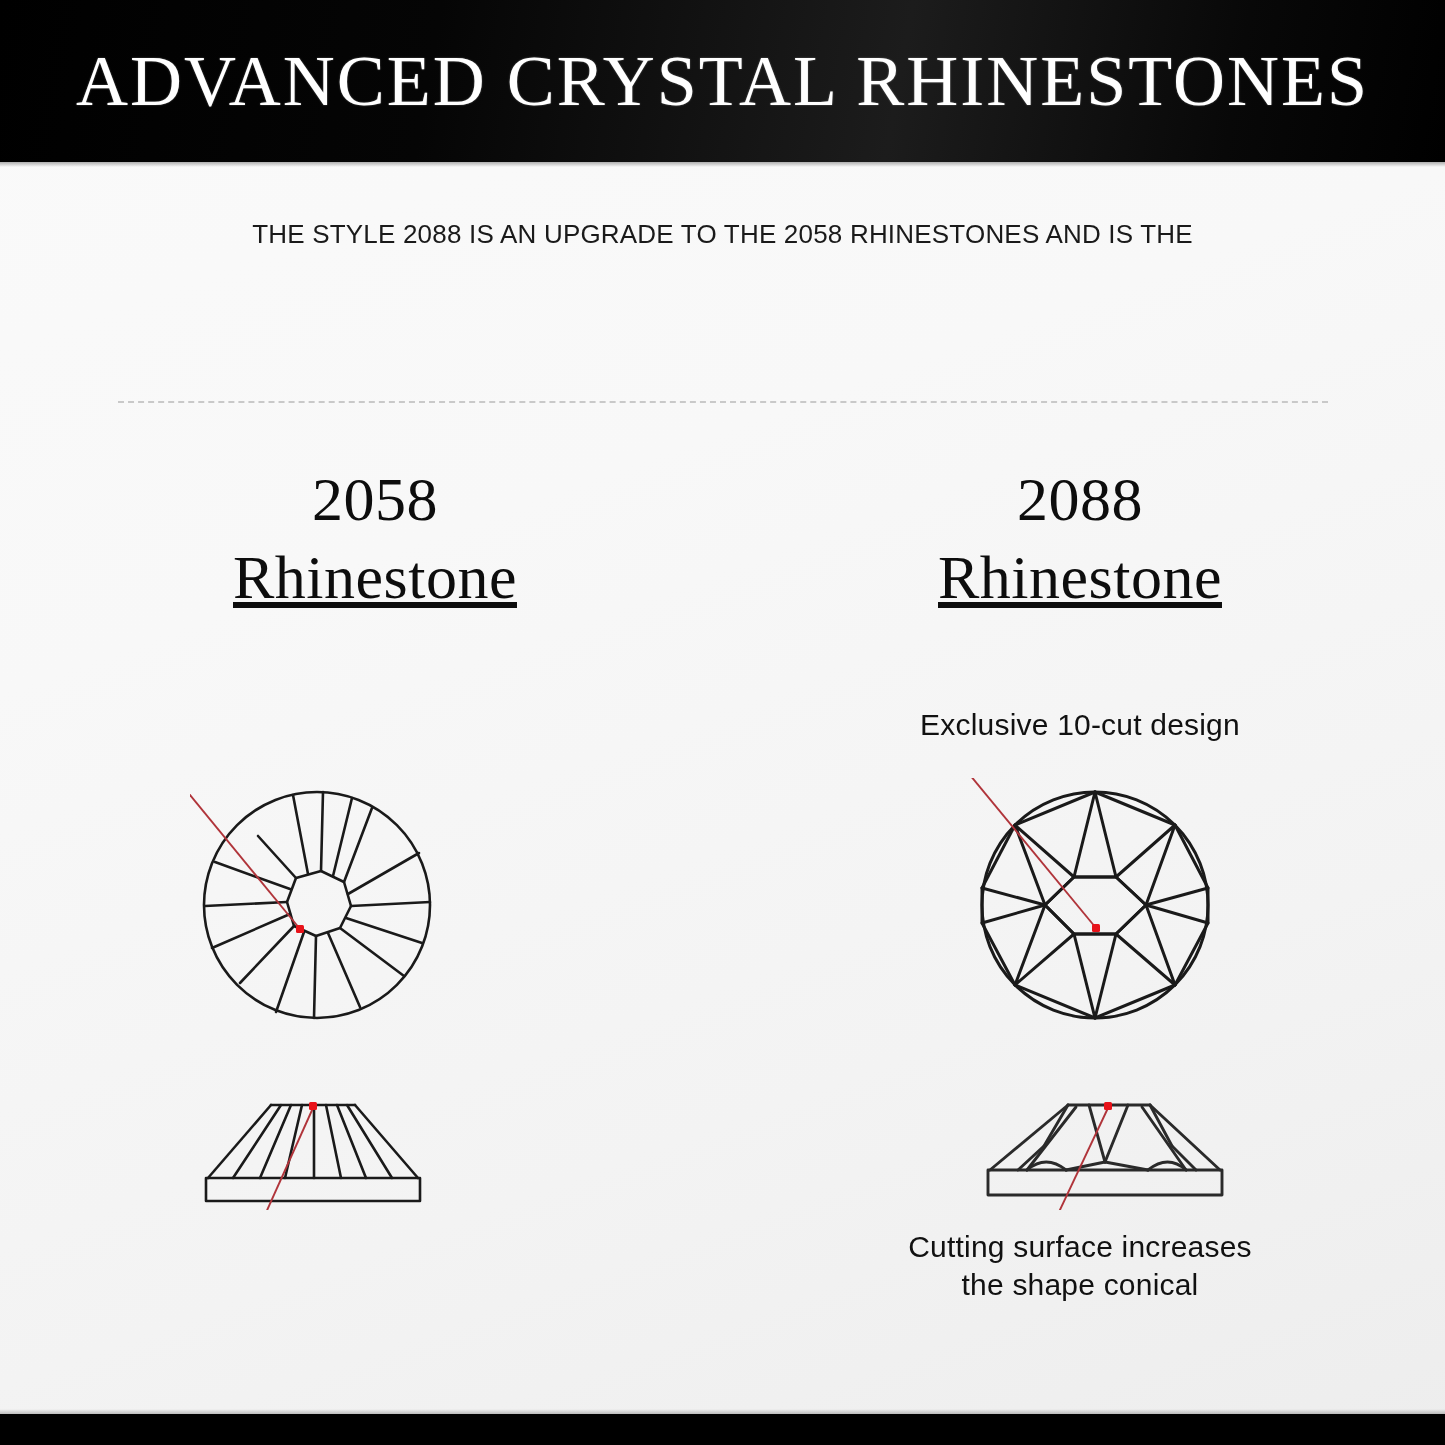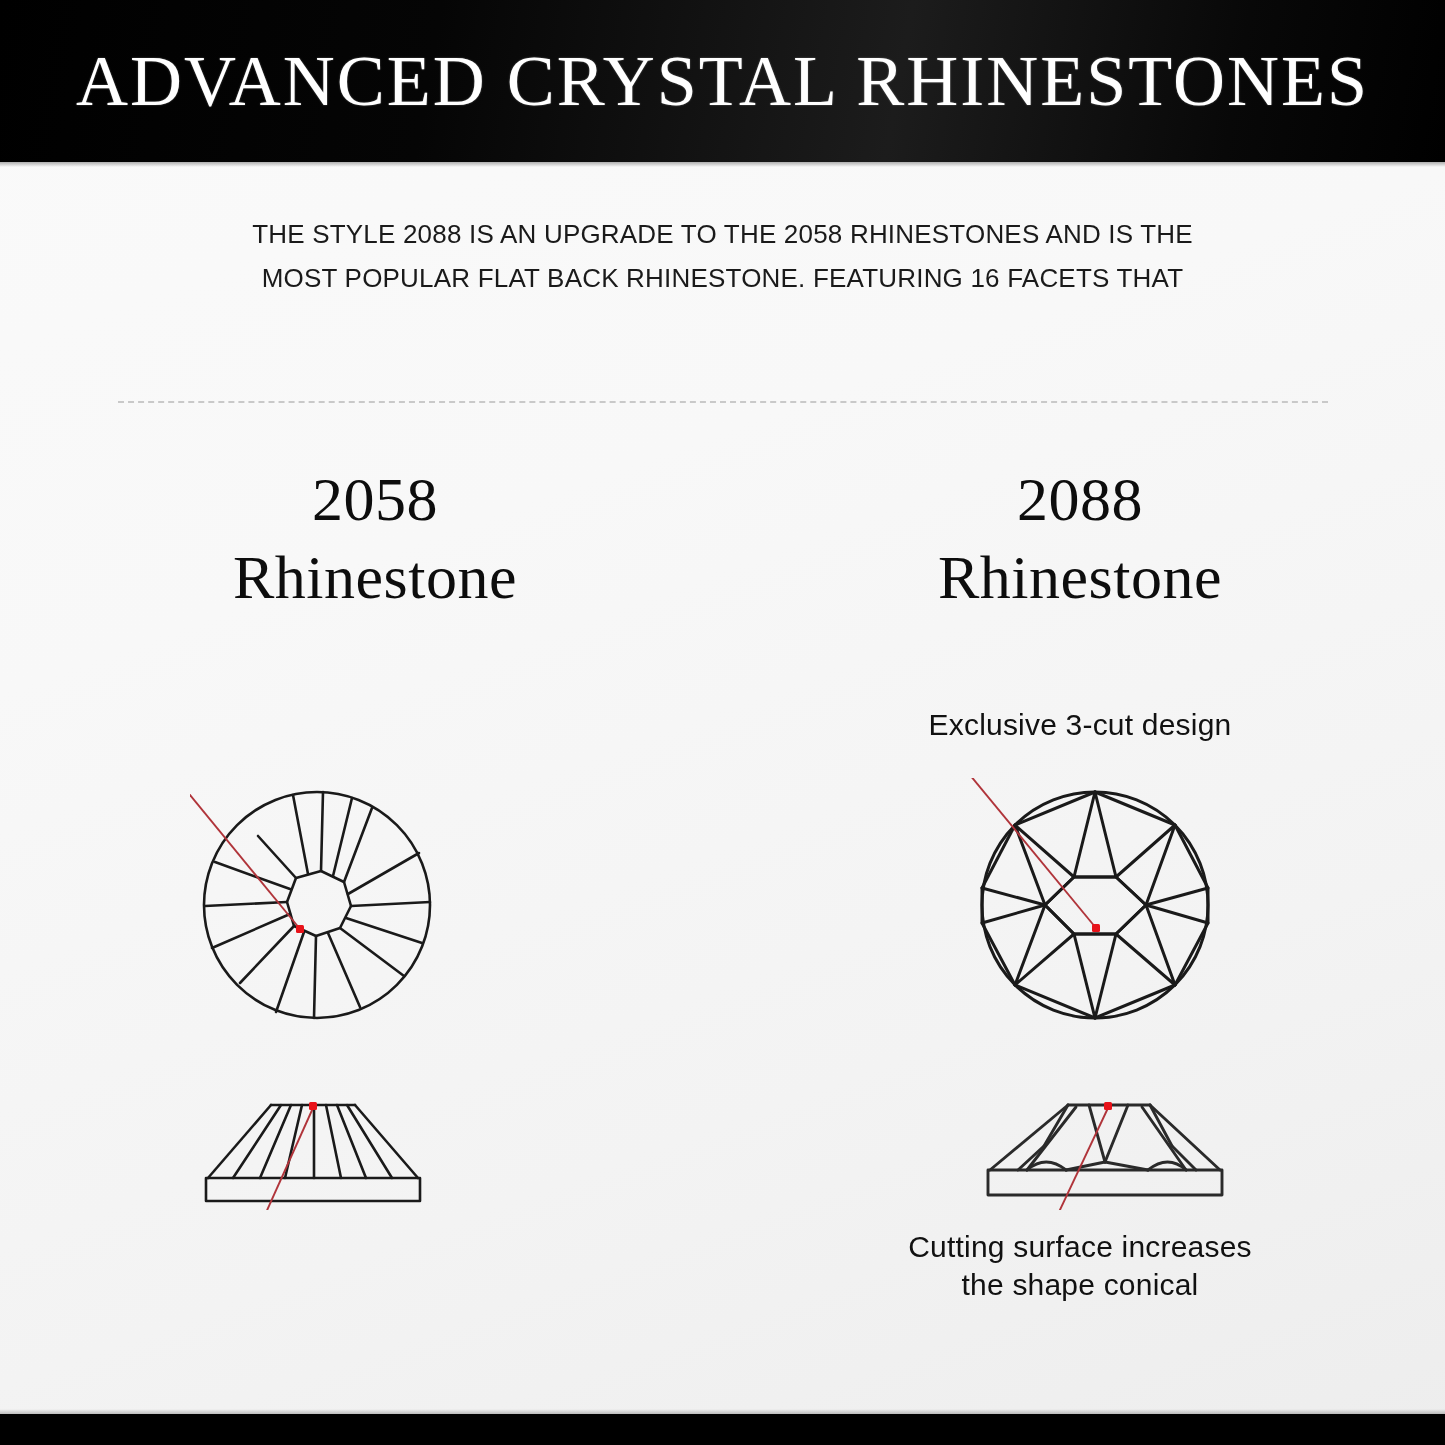--- a/index.html
+++ b/index.html
@@ -84,21 +84,21 @@
   .col-right { left: 760px; }
 
   .col-title {
     font-family: "Liberation Serif", "DejaVu Serif", serif;
     color: #0d0d0d;
     font-size: 62px;
     line-height: 78px;
     letter-spacing: 0.5px;
   }
   .col-title .num { display: block; }
-  .col-title .word { display: block; }
+  .col-title .word { display: block; text-decoration: underline; }
 
   .cut-label {
     position: absolute;
     width: 640px;
     top: 708px;
     text-align: center;
     color: #111111;
     font-size: 30px;
     letter-spacing: 0.2px;
   }
@@ -149,40 +149,39 @@
 
 <div id="page">
 
   <div class="header-band">
     <div class="header-title">ADVANCED CRYSTAL RHINESTONES</div>
   </div>
   <div class="header-shadow"></div>
 
   <div class="description">
     <div>THE STYLE 2088 IS AN UPGRADE TO THE 2058 RHINESTONES AND IS THE</div>
-    <div>MOST POPULAR FLAT BACK RHINESTONE. FEATURING 16 FACETS THAT</div>
   </div>
 
   <div class="divider"></div>
 
   <div class="col col-left">
     <div class="col-title">
       <span class="num">2058</span>
       <span class="word">Rhinestone</span>
     </div>
   </div>
 
   <div class="col col-right">
     <div class="col-title">
       <span class="num">2088</span>
       <span class="word">Rhinestone</span>
     </div>
   </div>
 
-  <div class="cut-label right">Exclusive 3-cut design</div>
+  <div class="cut-label right">Exclusive 10-cut design</div>
 
   <div class="diagram top-left">
     <svg width="254" height="254" viewBox="0 0 254 254" xmlns="http://www.w3.org/2000/svg">
       <g fill="none" stroke="#1a1a1a" stroke-width="2.6" stroke-linejoin="round" stroke-linecap="round">
 
         <circle cx="127" cy="127" r="113"></circle>
 
         <polygon points="106,100 131,93 154,104 161,128 150,150 126,158 104,148 97,124"></polygon>
 
         <line x1="106" y1="100" x2="68" y2="58"></line>

